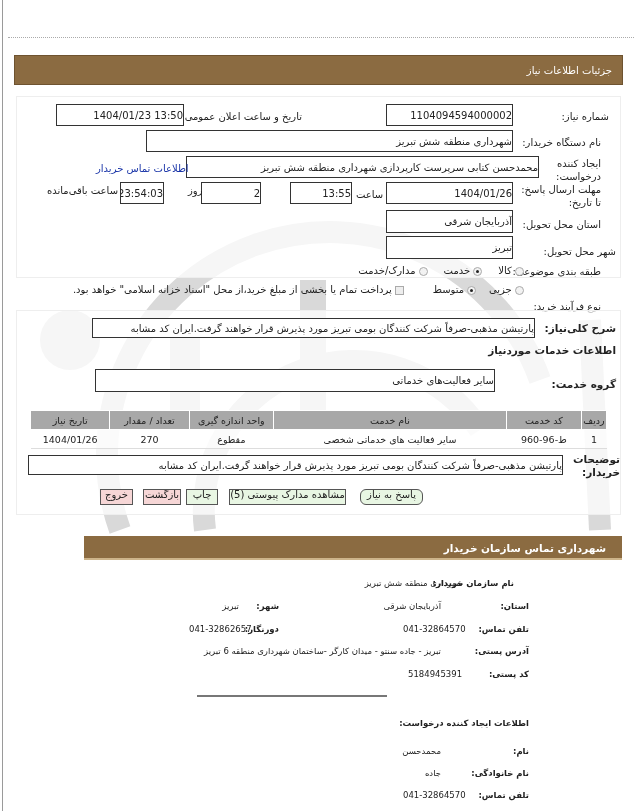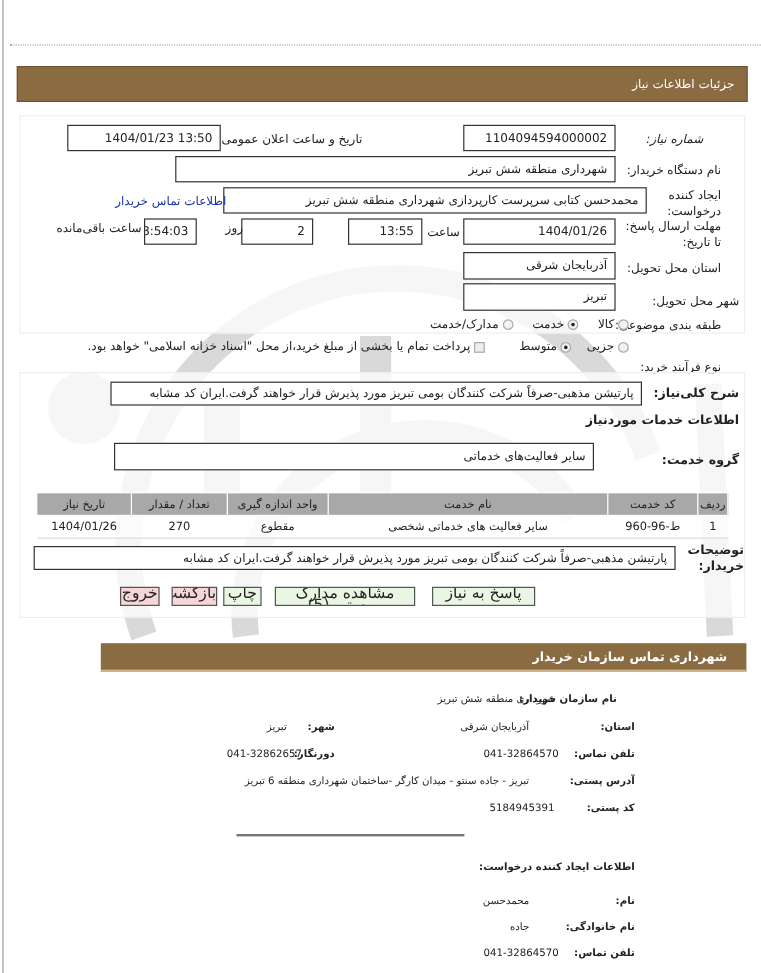--- a/index.html
+++ b/index.html
@@ -16,33 +16,33 @@
     position: absolute; left: 14px; top: 55px; width: 609px; height: 30px;
     background: #8b6b41; border: 1px solid #6e5330; color: #fff;
     direction: rtl; padding: 9px 10px 0 0; font-size: 10px;
   }
   .panel { position: absolute; background: rgba(255,255,255,0.75); border: 1px solid #eee; }
   .abs { position: absolute; }
   .lbl { position: absolute; direction: rtl; text-align: right; font-size: 10px; color: #222; white-space: nowrap; }
   .lbl.b { font-weight: bold; font-size: 10.5px; }
   .box {
     position: absolute; border: 1px solid #333; background: #fff;
-    direction: rtl; font-size: 10px; padding: 0 6px; white-space: nowrap; overflow: hidden;
+    direction: rtl; font-size: 10px; padding: 0 0; white-space: nowrap; overflow: hidden;
     display: flex; align-items: center;
   }
   .box.ltr { direction: ltr; justify-content: flex-end; }
   .link { color: #1a35a8; }
   .radio { display: inline-block; width: 9px; height: 9px; border-radius: 50%; border: 1px solid #aaa; background: #f2f2f2; vertical-align: middle; position: relative; }
   .radio.on::after { content: ""; position: absolute; left: 2px; top: 2px; width: 3px; height: 3px; border-radius: 50%; background: #222; }
   .chk { display: inline-block; width: 9px; height: 9px; border: 1px solid #aaa; background: #eee; vertical-align: middle; }
   table.svc { position: absolute; left: 30px; top: 410px; width: 577px; border-collapse: collapse; direction: rtl; font-size: 9.5px; background: rgba(255,255,255,0.6); }
   table.svc th { background: #a8a8a8; color: #222; font-weight: normal; height: 19px; border: 1px solid #fff; }
   table.svc td { height: 19px; text-align: center; border-bottom: 1px solid #ddd; }
   .btn {
-    position: absolute; height: 16px; font-size: 13px; border: 1px solid #555; text-align: center;
+    position: absolute; height: 16px; font-size: 10px; border: 1px solid #555; text-align: center;
     line-height: 10px; overflow: hidden; direction: rtl;
   }
   .btn.g { background: #e8f6e3; }
   .btn.r { background: #f6d6d6; }
   .hdr-bar2 {
     position: absolute; left: 84px; top: 536px; width: 538px; height: 24px;
     background: #8b6b41; border-bottom: 2px solid #cdb48a; color: #fff;
     direction: rtl; padding: 6px 16px 0 0; font-weight: bold; font-size: 10.5px;
   }
   .c-lbl { position: absolute; direction: rtl; font-size: 8.5px; font-weight: bold; color: #222; white-space: nowrap; }
@@ -68,21 +68,21 @@
     <rect x="300" y="80" width="26" height="150"></rect>
   </g>
 </svg>
 
 <div class="hdr-bar">
   <span>جزئیات اطلاعات نیاز</span>
 </div>
 
 <div class="panel" style="left:16px; top:96px; width:605px; height:182px;"></div>
 
-<div class="lbl" style="right:48px; top:111px;font-style:italic;">شماره نیاز:</div>
+<div class="lbl" style="right:25px; top:111px;">شماره نیاز:</div>
 <div class="box ltr" style="left:386px; top:104px; width:127px; height:22px;">1104094594000002</div>
 <div class="lbl" style="right:332px; top:111px;">تاریخ و ساعت اعلان عمومی:</div>
 <div class="box ltr" style="left:56px; top:104px; width:128px; height:22px;">1404/01/23 13:50</div>
 
 <div class="lbl" style="right:33px; top:137px;">نام دستگاه خریدار:</div>
 <div class="box" style="left:146px; top:130px; width:367px; height:22px;">شهرداری منطقه شش تبریز</div>
 
 <div class="lbl" style="right:33px; top:157px; width:68px; white-space:normal; line-height:13px;">ایجاد کننده درخواست:</div>
 <div class="box" style="left:186px; top:156px; width:353px; height:22px;">محمدحسن کتابی سرپرست کارپردازی شهرداری منطقه شش تبریز</div>
 <div class="lbl link" style="left:96px; top:163px;">اطلاعات تماس خریدار</div>
@@ -155,21 +155,21 @@
       <td>مقطوع</td>
       <td>270</td>
       <td>1404/01/26</td>
     </tr>
   </tbody>
 </table>
 
 <div class="lbl b" style="right:14px; top:453px; width:40px; white-space:normal; line-height:13px;">توضیحات خریدار:</div>
 <div class="box" style="left:28px; top:455px; width:535px; height:20px;">پارتیشن مذهبی-صرفاً شرکت کنندگان بومی تبریز مورد پذیرش قرار خواهند گرفت.ایران کد مشابه</div>
 
-<div class="btn g" style="left:360px; top:489px; width:86px;">پاسخ به نیاز</div>
+<div class="btn g" style="left:360px; top:489px; width:63px;border-radius:6px;">پاسخ به نیاز</div>
 <div class="btn g" style="left:229px; top:489px; width:117px;">مشاهده مدارک پیوستی (5)</div>
 <div class="btn g" style="left:186px; top:489px; width:32px;">چاپ</div>
 <div class="btn r" style="left:143px; top:489px; width:38px;">بازگشت</div>
 <div class="btn r" style="left:100px; top:489px; width:33px;">خروج</div>
 
 <div class="hdr-bar2">
   <span>شهرداری تماس سازمان خریدار</span>
 </div>
 
 <div class="c-lbl" style="right:120px; top:578px;">نام سازمان خریدار:</div>

